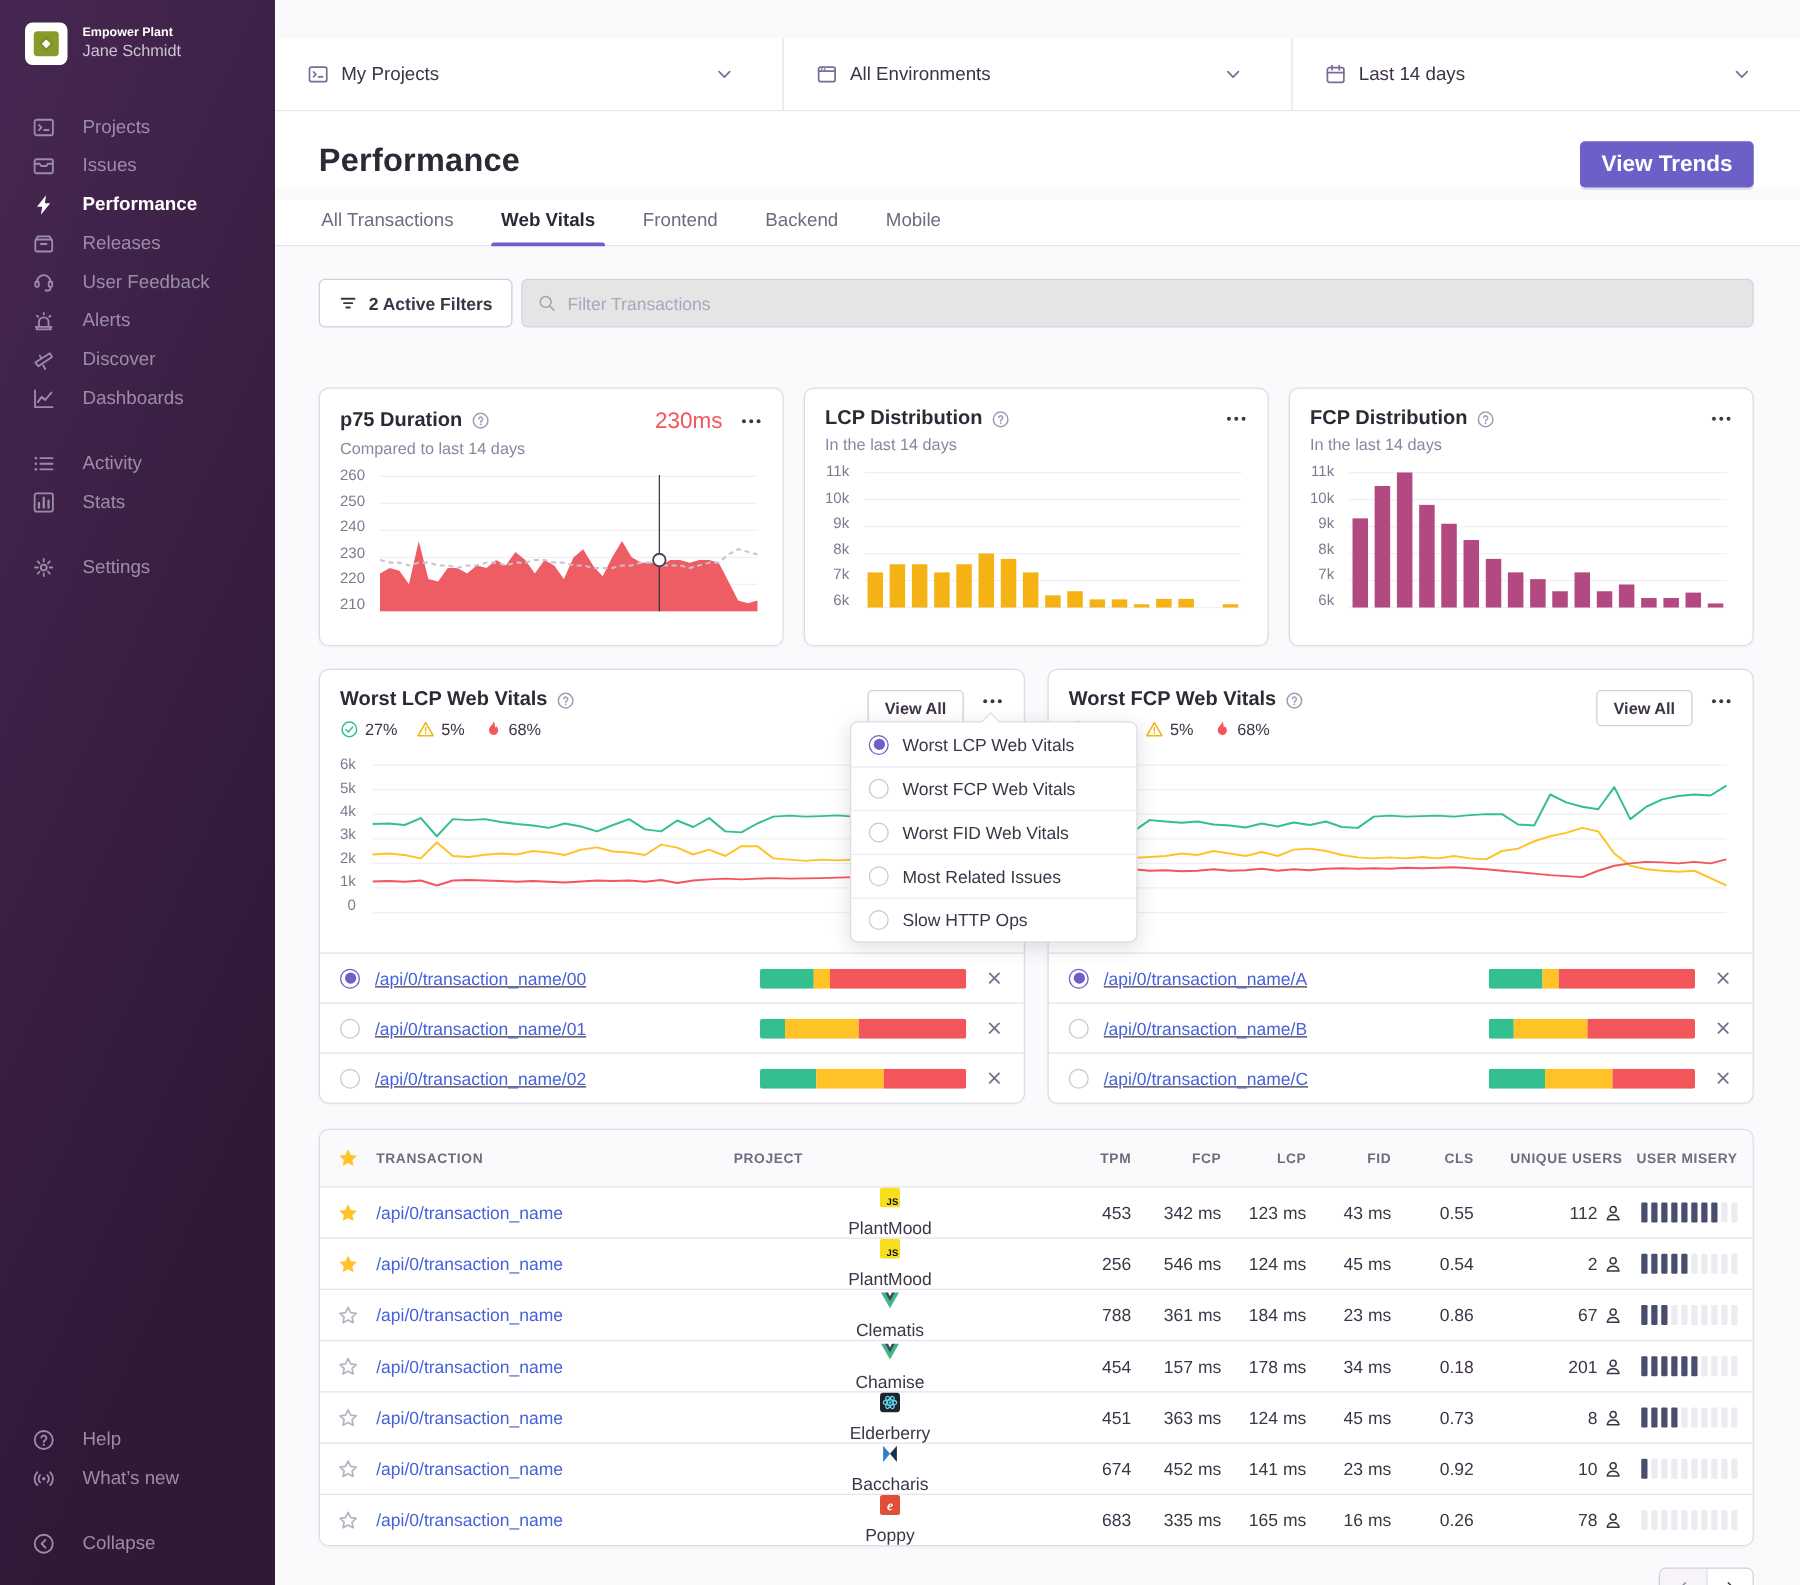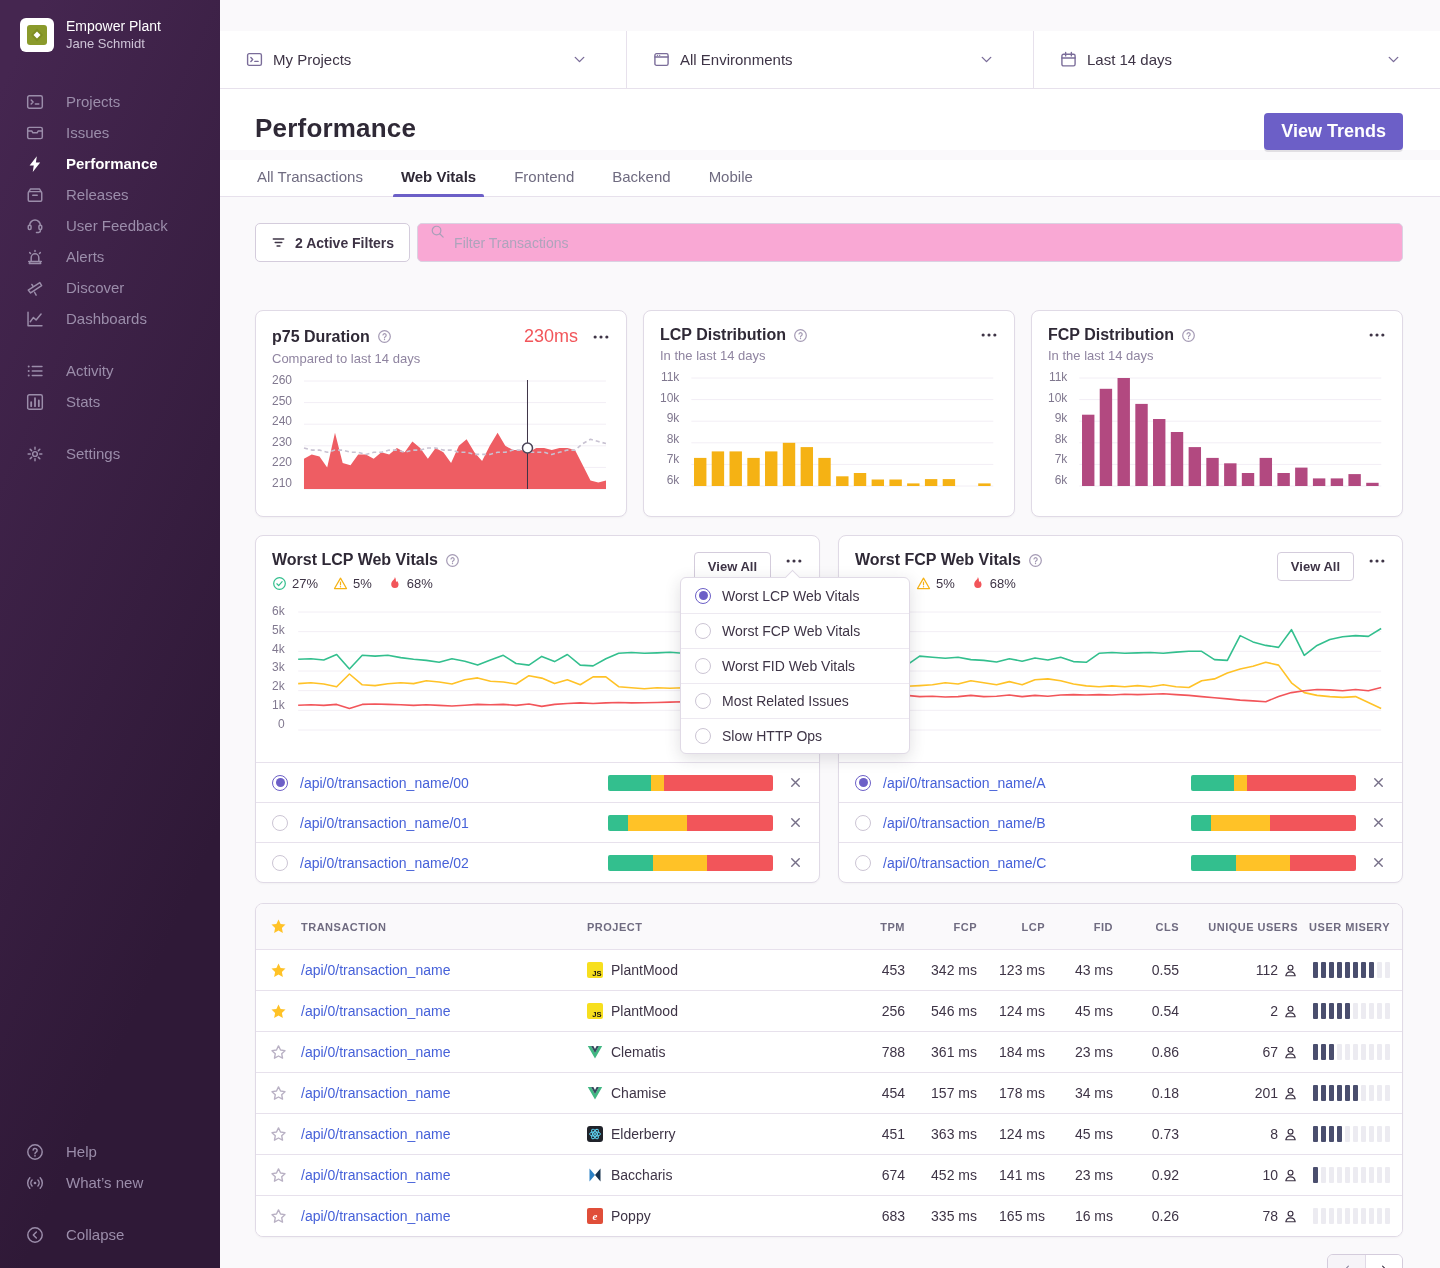--- a/index.html
+++ b/index.html
@@ -6,21 +6,21 @@
   html,body { width:1440px; height:1268px; }
   body { font-family:"Liberation Sans", sans-serif; color:#3E3446; background:#FAF9FB; overflow:hidden; }
   .app { display:flex; width:1440px; height:1268px; }
 
   
   .sidebar { width:220px; flex:0 0 220px; background:linear-gradient(294deg,#2f1937 25%,#452650 95%);
              display:flex; flex-direction:column; color:#9b8daa; }
   .org { display:flex; align-items:center; gap:12px; padding:18px 16px 10px 20px; }
   .org-avatar { width:34px; height:34px; border-radius:6px; background:#fff; display:flex; align-items:center; justify-content:center; }
   .org-avatar svg { width:22px; height:22px; }
-  .org-name { color:#fff; font-weight:normal; font-size:14px; line-height:1.25; }
+  .org-name { color:#fff; font-weight:bold; font-size:10px; line-height:1.25; }
   .org-user { color:#cdc3d6; font-size:13px; line-height:1.25; }
   .nav { margin-top:24px; }
   .nav-item { display:flex; align-items:center; height:31px; padding-left:26px; font-size:15px; cursor:pointer; color:#9b8daa; }
   .nav-item .ico { width:18px; height:18px; margin-right:22px; display:flex; }
   .nav-item.active { color:#fff; font-weight:bold; }
   .nav-gap { height:21px; }
   .sidebar-spacer { flex:1; }
   .sidebar-bottom { padding-bottom:18px; }
   .ico svg { width:100%; height:100%; fill:none; stroke:currentColor; stroke-width:1.3; stroke-linecap:round; stroke-linejoin:round; }
 
@@ -42,21 +42,21 @@
   .tab.active { color:#2F2936; font-weight:bold; }
   .tab.active::after { content:""; position:absolute; left:-6px; right:-6px; bottom:-1px; height:3px; background:#6C5FC7; border-radius:2px 2px 0 0; }
 
   .content { flex:1; padding:26px 37px 0 35px; background:#FAF9FB; }
 
   
   .filter-row { display:flex; gap:7px; margin-bottom:20px; }
   .btn-filters { display:flex; align-items:center; gap:9px; background:#fff; border:1px solid #D4CCDC; border-radius:5px;
                  height:39px; padding:0 15px; font-size:14px; font-weight:bold; color:#3E3446; cursor:pointer; }
   .btn-filters .ico { width:15px; height:15px; color:#3E3446; }
-  .search-box { flex:1; display:flex; background:#f9a8d4; border:1px solid #DAD2E2; border-radius:5px; height:39px; padding:0 12px; }
+  .search-box { flex:1; display:flex; align-items:center; background:#e5e5e5; border:1px solid #DAD2E2; border-radius:5px; height:39px; padding:0 12px; }
   .search-box .ico { width:15px; height:15px; color:#A99FB8; margin-right:9px; flex:0 0 15px; }
   .search-box input { border:none; outline:none; font-size:14px; width:100%; color:#3E3446; font-family:inherit; background:transparent; }
   .search-box input::placeholder { color:#AEA4BC; }
 
   
   .card { background:#fff; border:1px solid #E0DAE6; border-radius:8px; box-shadow:0 1px 2px rgba(47,41,54,.04); }
   .dist-grid { display:grid; grid-template-columns:repeat(3,1fr); gap:16px; }
   .dist-card { padding:15px 16px; height:207px;margin-top:28px; }
   .card-title-row { display:flex; align-items:center; }
   .card-title { font-size:16px; font-weight:bold; color:#2F2936; }
@@ -75,21 +75,21 @@
   .v-card { height:348px; display:flex; flex-direction:column; }
   .v-head { padding:15px 16px 0; position:relative; }
   .v-title-row { display:flex; align-items:center; }
   .v-controls { position:absolute; right:16px; top:16px; display:flex; align-items:flex-start; }
   .btn-viewall { background:#fff; border:1px solid #D4CCDC; border-radius:4px; height:29px; padding:0 13px;
                  font-size:13px; font-weight:bold; color:#3E3446; cursor:pointer; }
   .badges { display:flex; align-items:center; gap:15px; margin-top:7px; }
   .badge { display:flex; align-items:center; gap:5px; font-size:13px; color:#3E3446; }
   .badge .ico { width:15px; height:15px; }
   .v-chart { padding:6px 16px 0; }
-  .v-rows { margin-top:auto; }
+  .v-rows { margin-top:auto;text-decoration:underline; }
   .v-row { display:flex; align-items:center; height:40px; padding:0 16px; border-top:1px solid #E7E1EC; }
   .radio { width:16px; height:16px; border-radius:50%; border:1px solid #CCC5D4; background:#fff; flex:0 0 16px; position:relative; cursor:pointer; }
   .radio.sel { border:1.5px solid #6C5FC7; }
   .radio.sel::after { content:""; position:absolute; inset:2.5px; border-radius:50%; background:#6C5FC7; }
   .v-link { margin-left:12px; font-size:14px; color:#4661D9; cursor:pointer; }
   .v-bar { margin-left:auto; width:165px; height:16px; border-radius:2px; overflow:hidden; display:flex; }
   .v-bar div { height:100%; }
   .v-close { width:15px; height:15px; color:#756E87; margin-left:15px; cursor:pointer; display:flex; }
 
   
@@ -102,21 +102,21 @@
 
   
   .tx-table { margin-top:20px; overflow:hidden; }
   .t-row { display:grid; grid-template-columns:45px 286px 250px 70px 72px 68px 68px 66px 127px 96px; align-items:center; height:41px; background:#fff; border-top:1px solid #E7E1EC; }
   .t-head { background:#FAF9FB; height:45px; border-top:none; font-size:11px; font-weight:bold; letter-spacing:.5px; color:#6F6B80; text-transform:uppercase; }
   .c-star { display:flex; justify-content:center; }
   .c-star .ico { width:17px; height:17px; cursor:pointer; }
   .num { text-align:right; padding-right:2px; font-size:14px; }
   .t-head .num { font-size:11px; }
   .t-link { font-size:14px; color:#4661D9; cursor:pointer; }
-  .c-project { display:flex; align-items:center; gap:8px; font-size:14px; color:#3E3446; }
+  .c-project { display:flex; align-items:center; gap:8px; font-size:14px; color:#3E3446;flex-direction:column; }
   .p-ico { width:16px; height:16px; flex:0 0 16px; }
   .p-ico svg { width:16px; height:16px; }
   .c-users { display:flex; align-items:center; justify-content:flex-end; gap:5px; font-size:14px; padding-right:10px; }
   .c-users .ico { width:15px; height:15px; color:#3E3446; }
   .c-misery { display:flex; gap:3px; justify-content:flex-end; padding-right:14px; }
   .c-misery span { width:5px; height:16px; border-radius:1px; background:#ECEBF1; }
   .c-misery span.on { background:#4A4E6E; }
 
   
   .pager { display:flex; justify-content:flex-end; margin-top:17px; }

